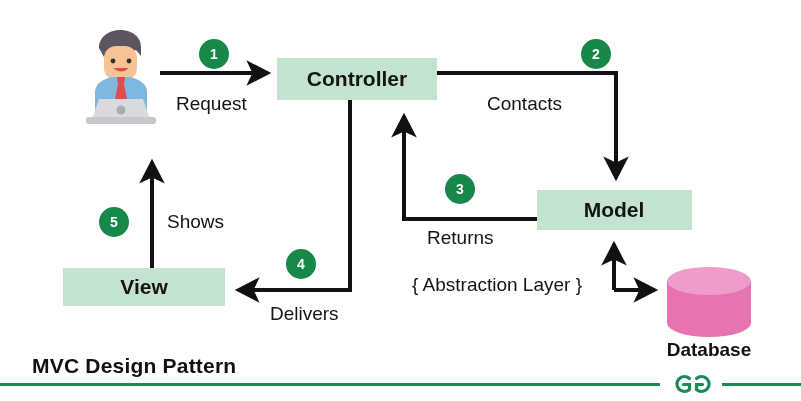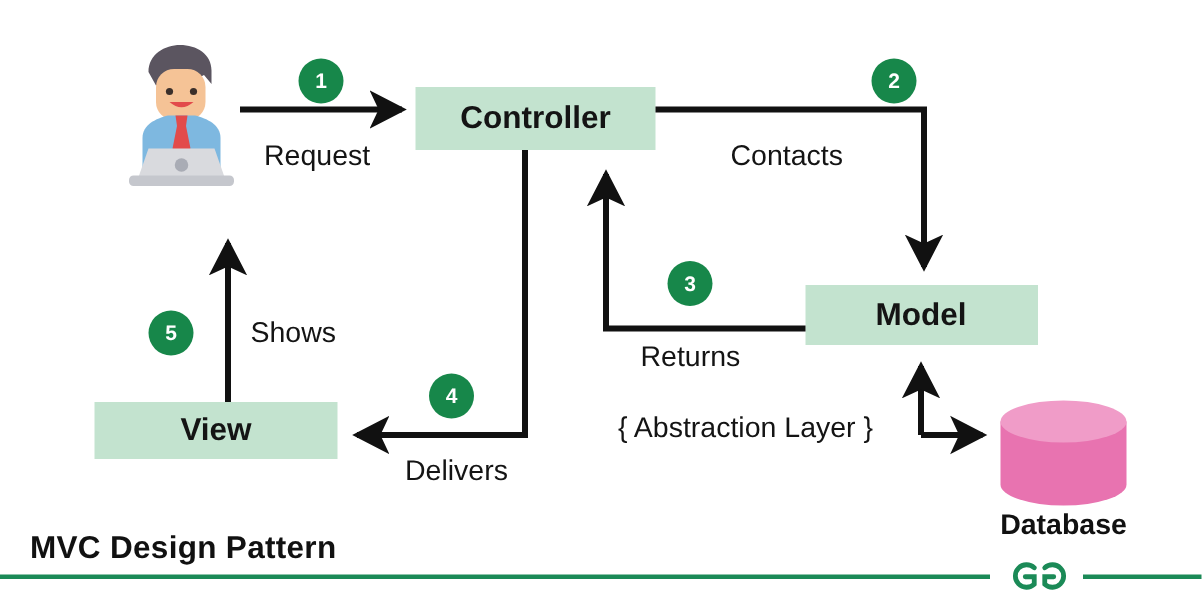--- a/index.html
+++ b/index.html
@@ -67,21 +67,21 @@
   }
   .db-caption {
     font-family: "Liberation Sans", sans-serif;
     font-size: 19px;
     font-weight: 700;
     fill: #111111;
     text-anchor: middle;
   }
   #footer-title {
     position: absolute;
-    left: 20px;
+    left: 32px;
     top: 354px;
     font-size: 21px;
     font-weight: 700;
     color: #111111;
     letter-spacing: 0.2px;
   }
   #footer-rule {
     position: absolute;
     left: 0;
     top: 383px;

